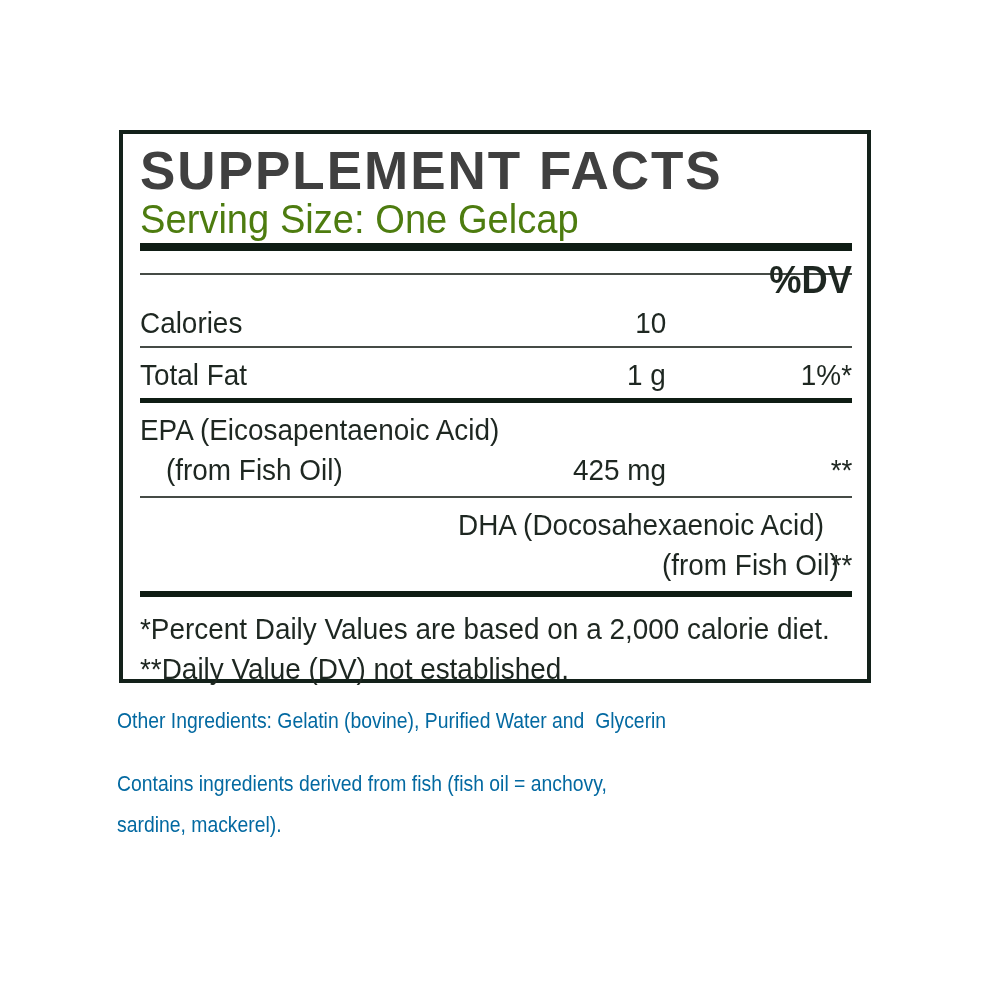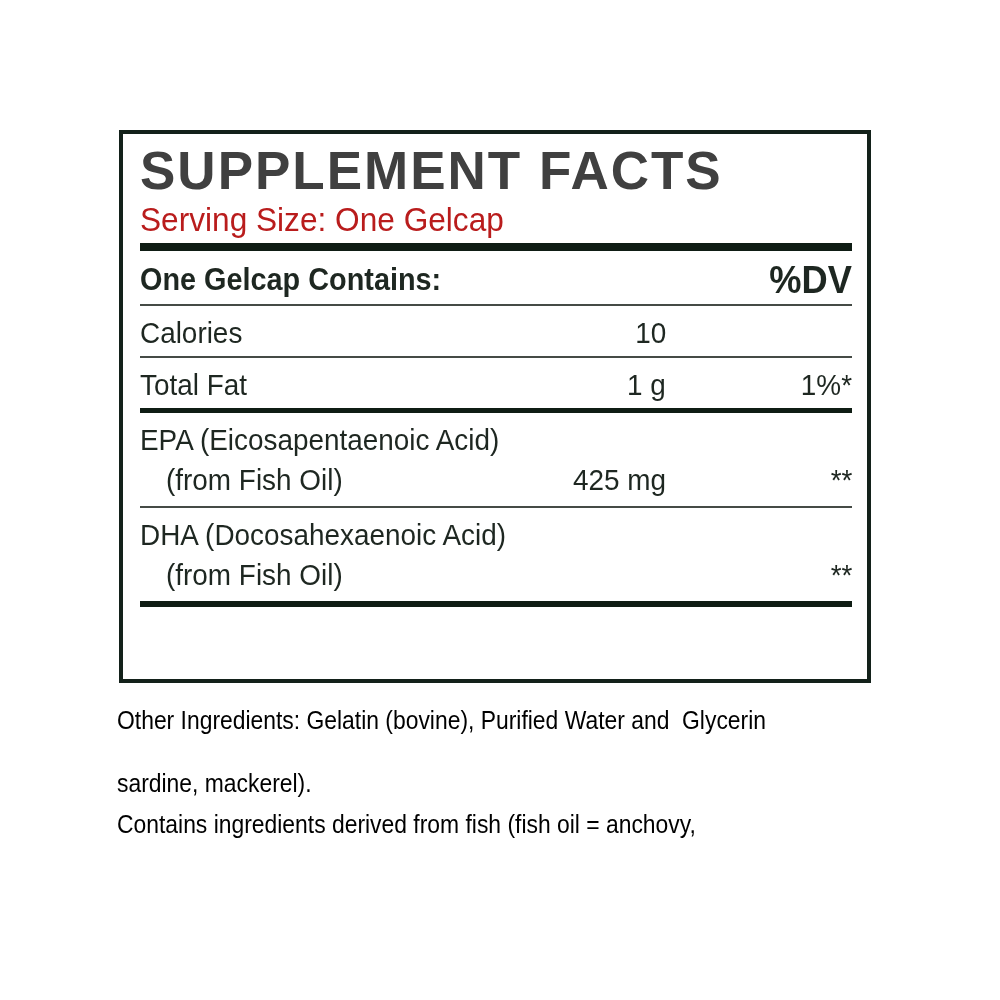--- a/index.html
+++ b/index.html
@@ -34,56 +34,56 @@
   .facts-title {
     margin-top: 8px;
     font-size: 53px;
     line-height: 58px;
     font-weight: bold;
     letter-spacing: 2px;
     color: #404040;
     white-space: pre;
   }
   .serving-size {
-    font-size: 34px;
+    font-size: 41px;
     line-height: 38px;
-    color: #b91c1c;
+    color: #4d7c0f;
   }
 
   .bar { background: #0f1d14; }
   .bar-top { height: 8px; margin-top: 5px; }
 
   .hdr-row { position: relative; padding: 13px 0 9px 0; border-bottom: 2px solid #454b46; }
   .hdr-row .left { font-weight: bold; font-size: 31px; line-height: 31px; }
   .hdr-row .right {
     position: absolute; right: 0; top: 13px;
     font-weight: bold; font-size: 39px; line-height: 31px;
   }
 
   .row { position: relative; font-size: 30px; }
   .line { position: relative; line-height: 38px; }
   .amt { position: absolute; right: 186px; top: 0; }
   .dv  { position: absolute; right: 0; top: 0; }
 
-  .row-calories { padding: 8px 0 4px 0; border-bottom: 2px solid #454b46; }
+  .row-calories { padding: 8px 0 4px 0; border-bottom: 2px solid #454b46; margin-top: 21px; }
   .row-fat      { padding: 8px 0 4px 0; border-bottom: 5px solid #0f1d14; }
   .row-epa      { padding: 7px 0 6px 0; border-bottom: 2px solid #454b46; }
-  .row-dha      { padding: 7px 0 6px 0; border-bottom: 6px solid #0f1d14; }
+  .row-dha      { padding: 7px 0 6px 0; border-bottom: 6px solid #0f1d14; text-align: right; }
   .subline { padding-left: 26px; }
   .row-epa .line, .row-dha .line { line-height: 40px; }
 
   .footnotes { margin-top: 12px; font-size: 30px; }
   .footnotes .line { line-height: 40px; }
 
   .below {
     position: absolute;
     left: 117px; top: 700px;
     width: 790px;
-    font-size: 26px;
-    color: #000000;
+    font-size: 22px;
+    color: #0369a1;
   }
   .para { margin-bottom: 22px; }
   .para .pline { line-height: 41px; }
   .para .cx { transform: scaleX(0.88); }
 </style>
 </head>
 <body>
 
 <div class="page">
 
@@ -91,21 +91,20 @@
 
     <div class="facts-title">SUPPLEMENT FACTS</div>
 
     <div class="serving-size">
       <span class="cx">Serving Size: One Gelcap</span>
     </div>
 
     <div class="bar bar-top"></div>
 
     <div class="hdr-row">
-      <span class="left"><span class="cx">One Gelcap Contains:</span></span>
       <span class="right"><span class="cx cx-r">%DV</span></span>
     </div>
 
     <div class="row row-calories">
       <div class="line">
         <span class="cx">Calories</span>
         <span class="amt"><span class="cx cx-r">10</span></span>
         <span class="dv"><span class="cx cx-r"></span></span>
       </div>
     </div>
@@ -132,26 +131,30 @@
     <div class="row row-dha">
       <div class="line">
         <span class="cx">DHA (Docosahexaenoic Acid)</span>
       </div>
       <div class="line subline">
         <span class="cx">(from Fish Oil)</span>
         <span class="dv"><span class="cx cx-r">**</span></span>
       </div>
     </div>
 
+    <div class="footnotes">
+      <div class="line"><span class="cx">*Percent Daily Values are based on a 2,000 calorie diet.</span></div>
+      <div class="line"><span class="cx">**Daily Value (DV) not established.</span></div>
+    </div>
 
   </div>
 
   <div class="below">
     <div class="para">
       <div class="pline"><span class="cx">Other Ingredients: Gelatin (bovine), Purified Water and  Glycerin</span></div>
     </div>
     <div class="para">
+      <div class="pline"><span class="cx">Contains ingredients derived from fish (fish oil = anchovy,</span></div>
       <div class="pline"><span class="cx">sardine, mackerel).</span></div>
-      <div class="pline"><span class="cx">Contains ingredients derived from fish (fish oil = anchovy,</span></div>
     </div>
   </div>
 
 </div>
 
 </body></html>

